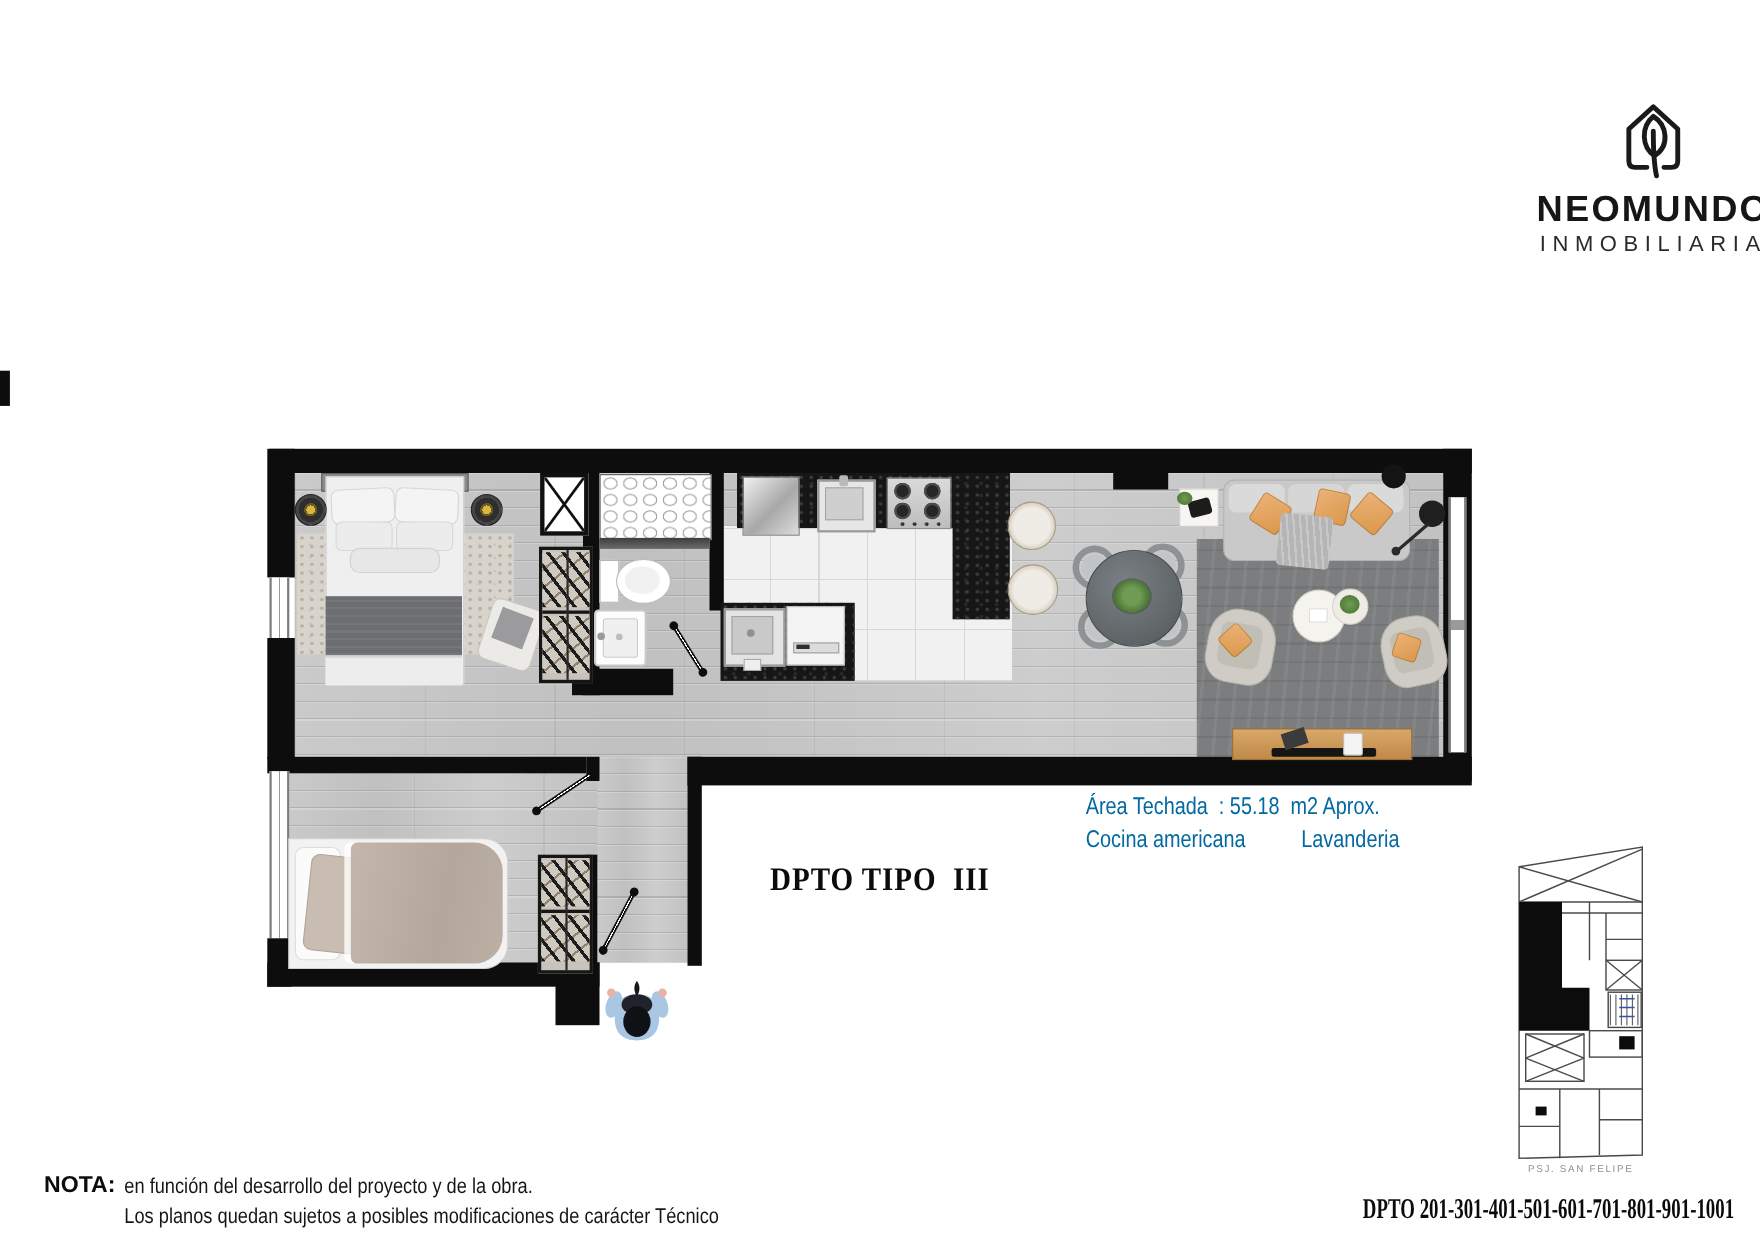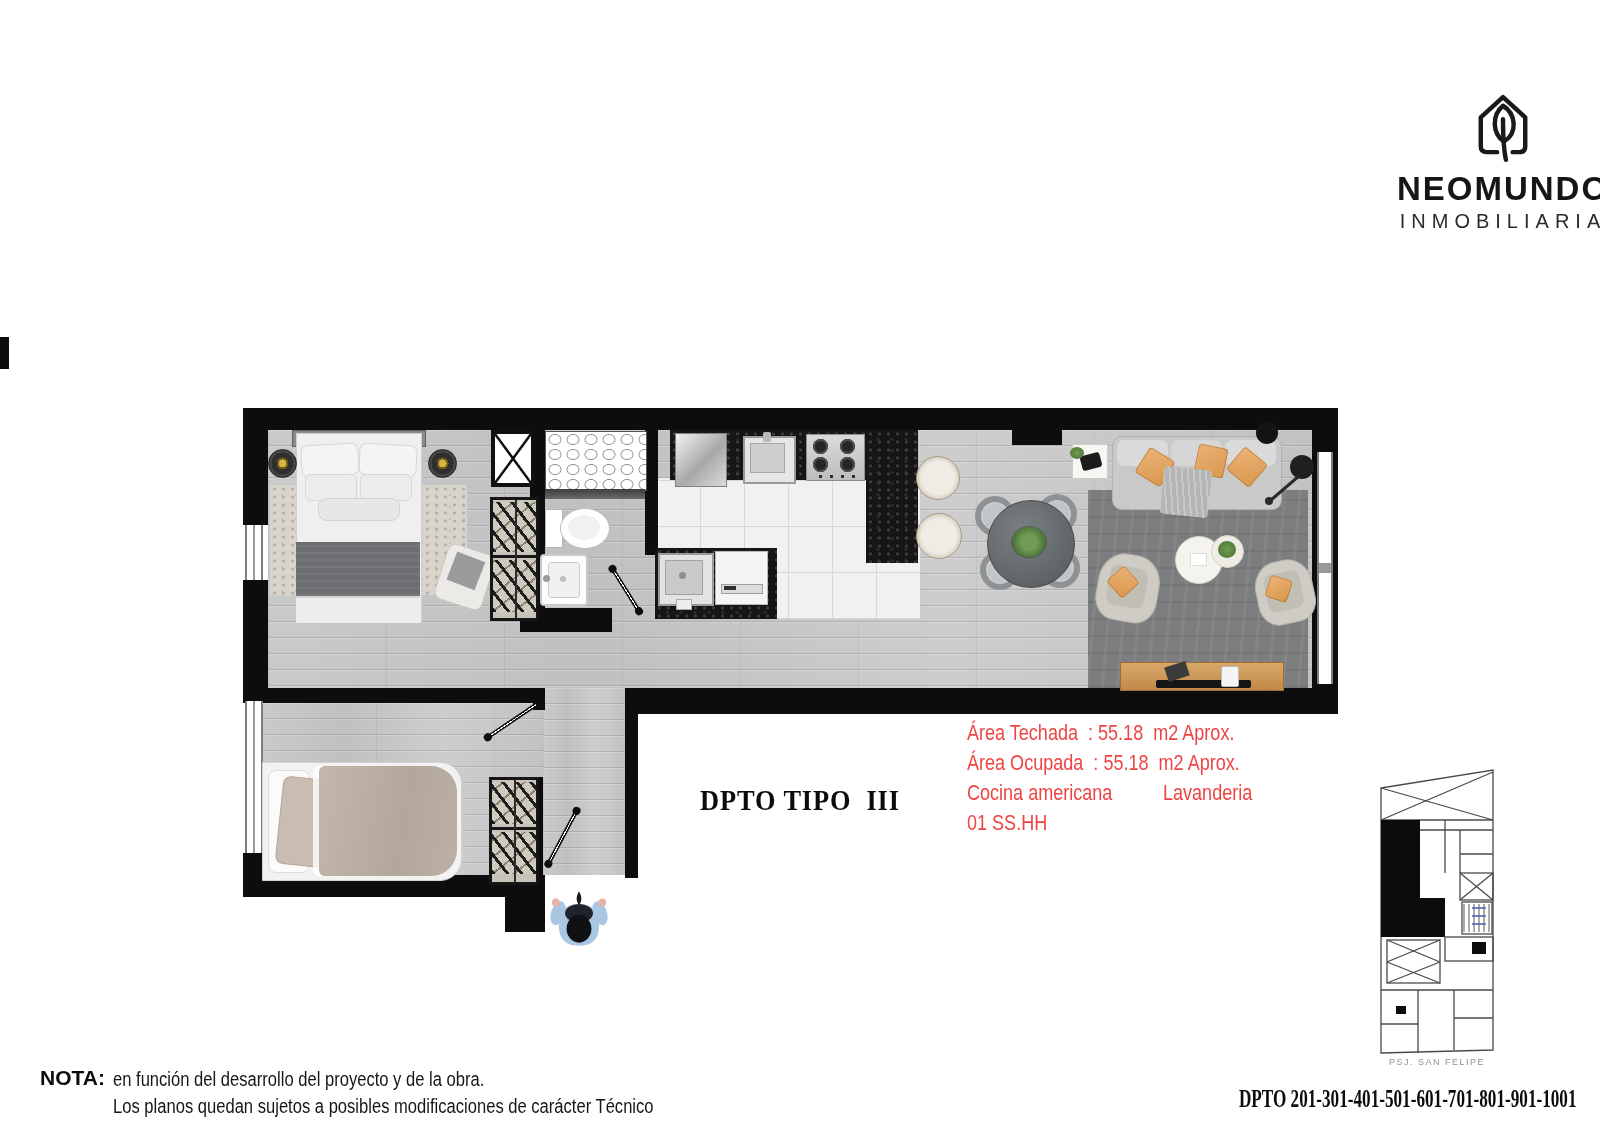--- a/index.html
+++ b/index.html
@@ -52,21 +52,21 @@
   .sconce{position:absolute;width:27px;height:27px;border-radius:50%;
     background:radial-gradient(circle at 50% 50%, #d8b544 0 4px, #6b5a1e 4px 6px, #2e2e2e 6px 11px, #454545 11px);
     border:1px solid #222;}
   .pillow-o{position:absolute;background:linear-gradient(135deg,#ecb277,#d9974c);border-radius:4px;box-shadow:0 0 0 1px rgba(120,75,20,.35) inset;}
   .stool{position:absolute;border-radius:50%;background:radial-gradient(circle,#efece6 0 55%,#d9d2c4 70%,#bcb09b 100%);border:1px solid #a99c86;}
   .chair{position:absolute;width:40px;height:40px;}
   .chair .back{position:absolute;inset:0;border:6px solid #8e9295;border-radius:50%;border-bottom-color:transparent;}
   .chair .seat{position:absolute;inset:8px;background:#c2c5c7;border-radius:50%;}
   .cond{display:inline-block;transform:scaleX(.82);transform-origin:left top;white-space:pre;}
   .serifb{font-family:"Liberation Serif", serif;font-weight:700;}
-  .char-line{position:relative;height:30px;font-size:22px;color:#ef4444;}
+  .char-line{position:relative;height:30px;font-size:22px;color:#0369a1;margin-left:20px;}
   .char-right{position:absolute;left:196px;top:0;}
 </style>
 </head>
 <body>
 
 <div class="abs" style="left:1393px;top:90px;width:220px;text-align:center;">
   <svg width="58" height="74" viewBox="0 0 60 76">
     <g fill="none" stroke="#1a1a1a" stroke-width="4.6" stroke-linecap="round" stroke-linejoin="round">
       <path d="M24,64 H13 Q7,64 7,58 V28 L30,7 L53,28 V58 Q53,64 47,64 H40"></path>
       <path d="M30,16 C43,24 46,44 31,53 C19,45 18,26 30,16 Z"></path>
@@ -263,30 +263,22 @@
 </div>
 
 <div class="abs serifb" style="left:700px;top:783px;font-size:30px;letter-spacing:1px;transform:scaleX(.88);transform-origin:left top;white-space:pre;color:#0c0c0c;">DPTO TIPO  III</div>
 
 <div class="abs" style="left:967px;top:720px;width:420px;">
   <div class="char-line">
     <span class="cond">Área Techada  : 55.18  m2 Aprox.</span>
     <span class="char-right cond"></span>
   </div>
   <div class="char-line">
-    <span class="cond">Área Ocupada  : 55.18  m2 Aprox.</span>
-    <span class="char-right cond"></span>
-  </div>
-  <div class="char-line">
     <span class="cond">Cocina americana</span>
     <span class="char-right cond">Lavanderia</span>
-  </div>
-  <div class="char-line">
-    <span class="cond">01 SS.HH</span>
-    <span class="char-right cond"></span>
   </div>
 </div>
 
 <div class="abs" style="left:40px;top:1066px;display:flex;align-items:flex-start;">
   <div style="font-size:21px;font-weight:700;white-space:pre;color:#0c0c0c;margin-right:8px;text-align:right;">NOTA:</div>
   <div style="font-size:19.5px;line-height:27px;color:#161616;">
     <div><span class="cond" style="transform:scaleX(.85);">en función del desarrollo del proyecto y de la obra.</span></div>
     <div><span class="cond" style="transform:scaleX(.85);">Los planos quedan sujetos a posibles modificaciones de carácter Técnico</span></div>
   </div>
 </div>

